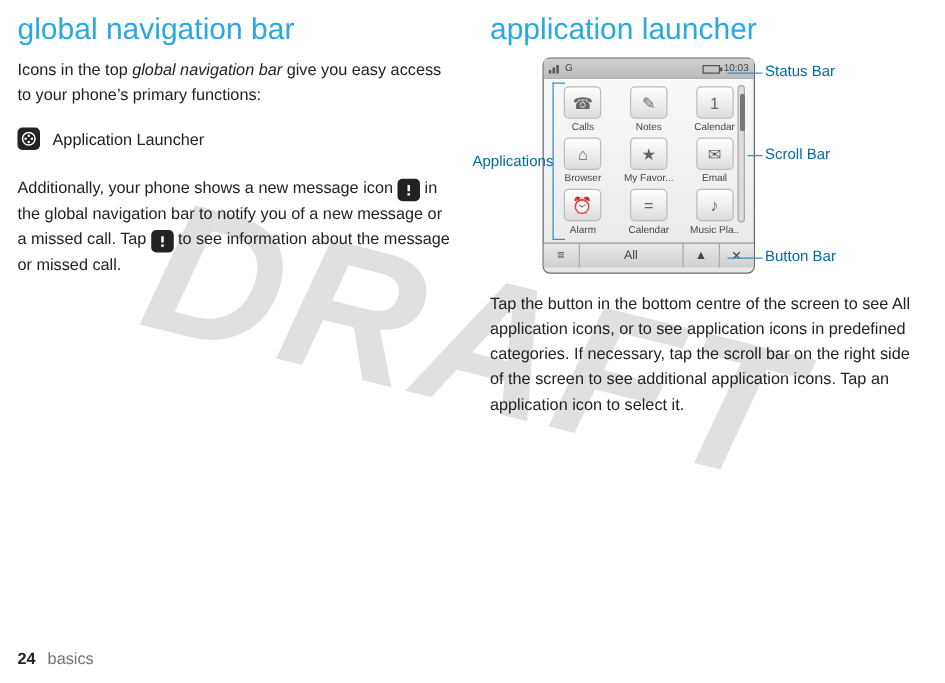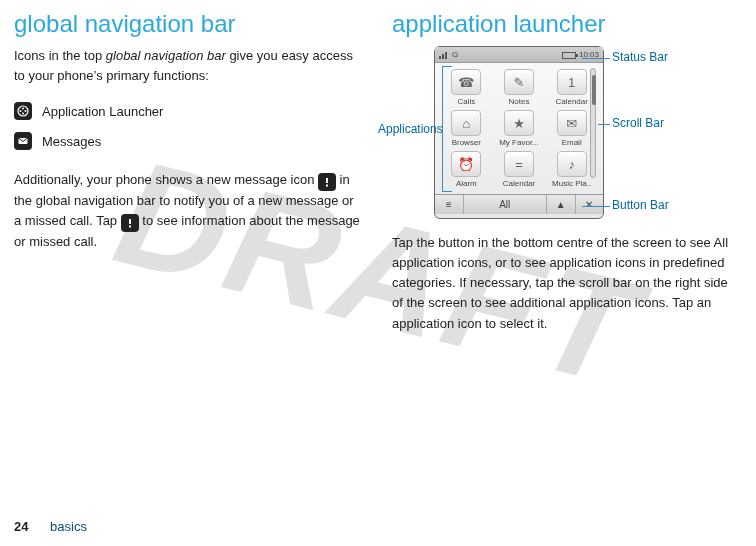--- a/index.html
+++ b/index.html
@@ -128,22 +128,22 @@
     border-right: none;
   }
 
   .footer {
     position: absolute;
     left: 14px;
     bottom: 12px;
     font-size: 13px;
     z-index: 1;
   }
-  .footer b { font-weight: 700; margin-right: 18px; }
-  .footer span.section-label { color: #0c4a6e; }
+  .footer b { font-weight: 700; margin-right: 6px; }
+  .footer span.section-label { color: #737373; }
 </style>
 </head>
 <body>
 
 <div class="watermark">DRAFT</div>
 
 <div class="columns">
 
   <div class="col">
     <h2 class="section">global navigation bar</h2>
@@ -157,29 +157,20 @@
         <td><span class="glyph">
                 <svg width="12" height="12" viewBox="0 0 12 12">
                   <circle cx="6" cy="6" r="5" fill="none" stroke="#fff" stroke-width="1.2"></circle>
                   <circle cx="3.5" cy="6" r="1" fill="#fff"></circle>
                   <circle cx="6" cy="3.5" r="1" fill="#fff"></circle>
                   <circle cx="8.5" cy="6" r="1" fill="#fff"></circle>
                   <circle cx="6" cy="8.5" r="1" fill="#fff"></circle>
                 </svg>
               </span></td>
         <td>Application Launcher</td>
-      </tr>
-      <tr>
-        <td><span class="glyph">
-                <svg width="12" height="12" viewBox="0 0 12 12">
-                  <rect x="1.5" y="3" width="9" height="6" rx="1" fill="#fff"></rect>
-                  <path d="M1.5 3 L6 6.5 L10.5 3" fill="none" stroke="#222" stroke-width="1"></path>
-                </svg>
-              </span></td>
-        <td>Messages</td>
       </tr>
     </tbody>
       </table>
 
     <p>
       <span>Additionally, your phone shows a new message icon </span><span class="glyph inline-glyph">
           <svg width="12" height="12" viewBox="0 0 12 12">
             <rect x="5" y="2" width="2" height="5" fill="#fff"></rect>
             <rect x="5" y="8.5" width="2" height="2" fill="#fff"></rect>
           </svg>

